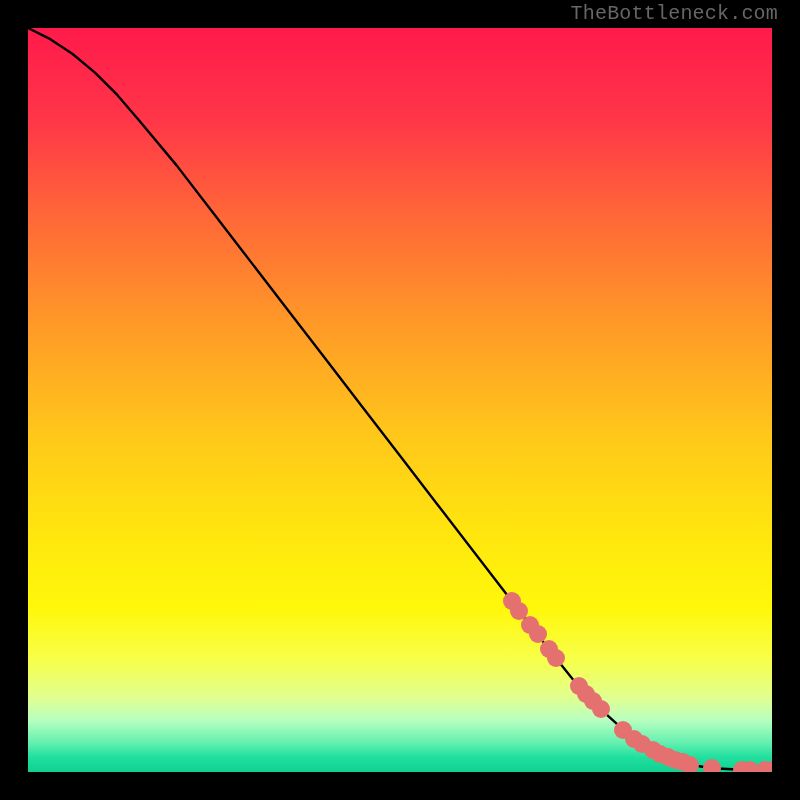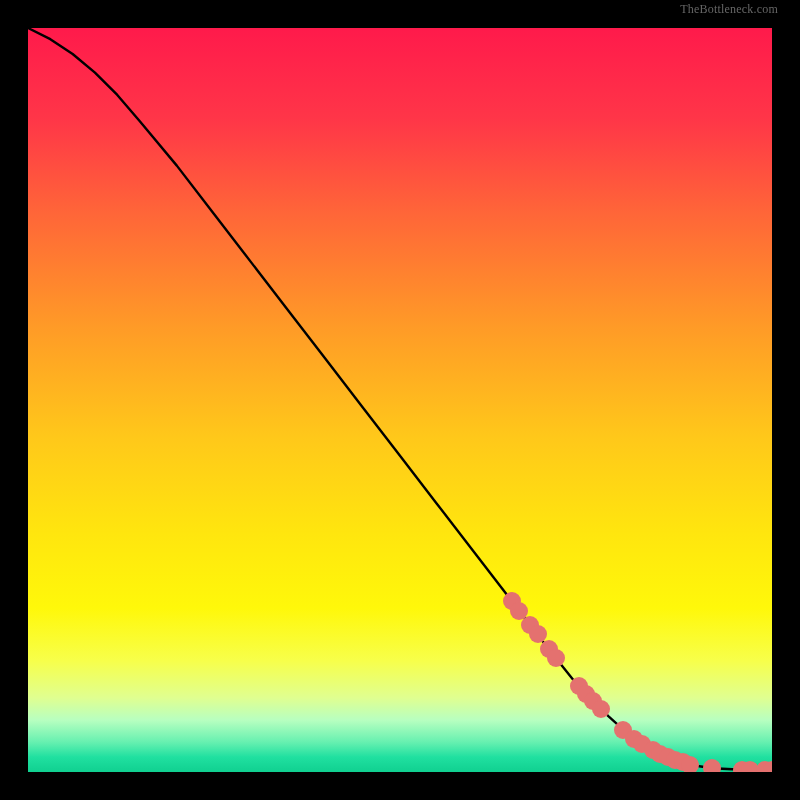--- a/index.html
+++ b/index.html
@@ -15,23 +15,23 @@
     position: relative;
     width: 800px;
     height: 800px;
     background: #000000;
   }
   .watermark {
     position: absolute;
     top: 2px;
     right: 22px;
     color: #666666;
-    font-size: 12px;
+    font-size: 20px;
     font-weight: 500;
-    font-family: Liberation Serif, serif;
+    font-family: Liberation Mono, monospace;
     letter-spacing: 0.2px;
   }
   .plot-area {
     position: absolute;
     left: 28px;
     top: 28px;
     width: 744px;
     height: 744px;
     overflow: hidden;
     

